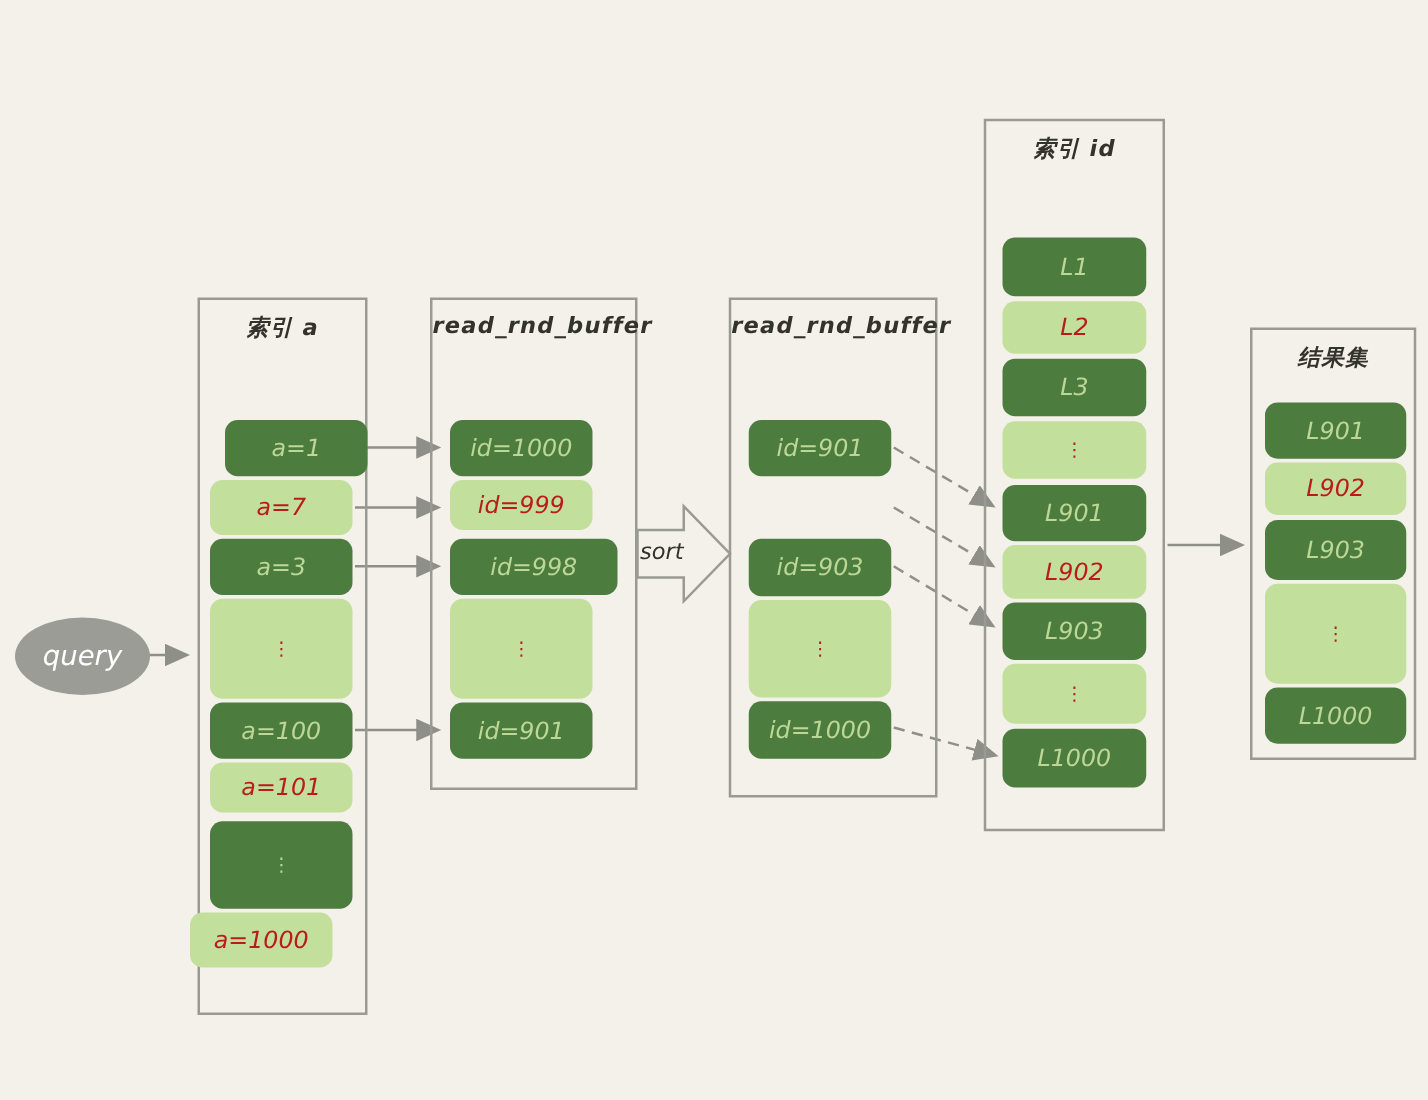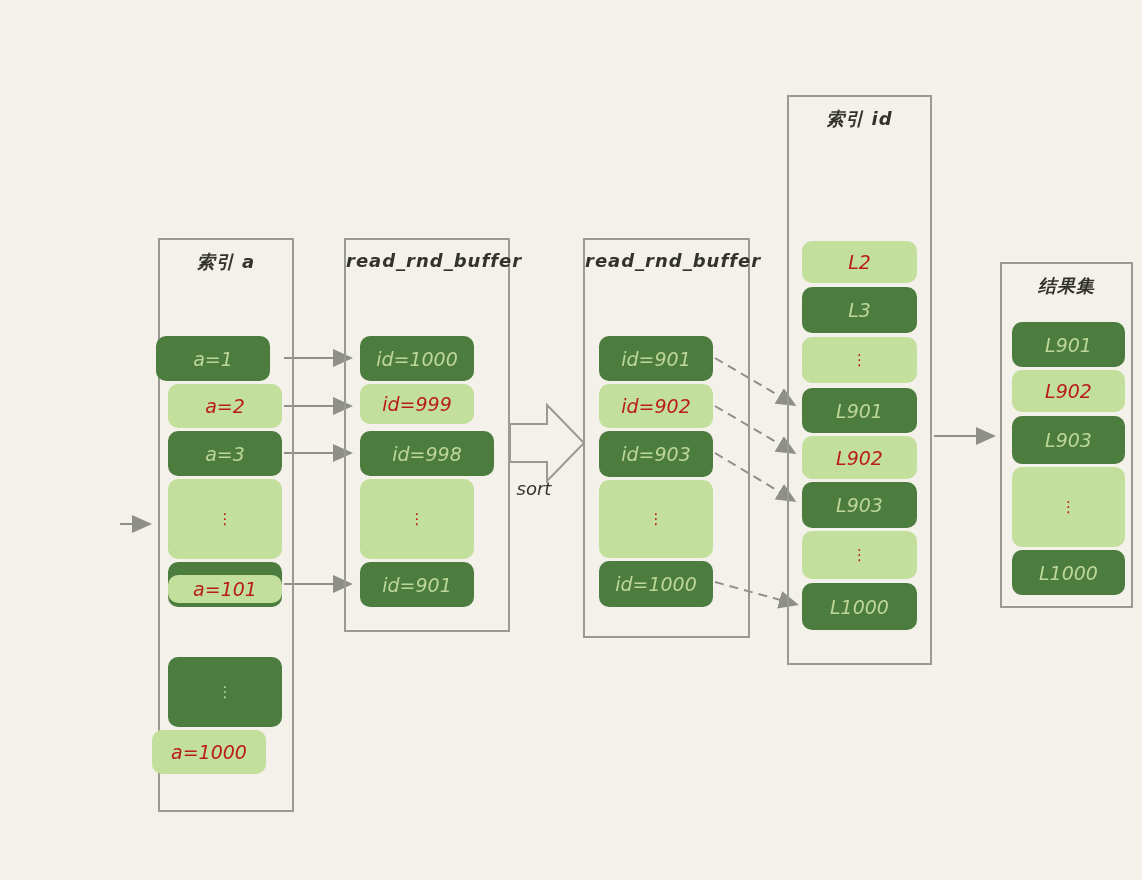--- a/index.html
+++ b/index.html
@@ -27,21 +27,21 @@
   .cell.light{background:#c3df9c;color:#b91c1c;}
   .cell.dots{font-size:15px;letter-spacing:0;line-height:1;font-style:normal;}
   .ellipse{
     position:absolute;left:12px;top:494px;width:108px;height:62px;
     background:#9c9c96;border-radius:50%;z-index:3;
     display:flex;align-items:center;justify-content:center;
     color:#ffffff;font-size:22px;font-style:italic;
   }
   .sort-label{
     position:absolute;left:512px;top:431px;width:44px;z-index:4;
-    text-align:center;color:#33332d;font-size:18px;font-style:italic;margin-top:47px;
+    text-align:left;color:#33332d;font-size:18px;font-style:italic;
   }
 </style>
 </head>
 <body>
 
 <div class="canvas">
 
   <svg class="overlay" viewBox="0 0 1142 880">
     <defs>
       <marker id="ah" orient="auto" markerWidth="11" markerHeight="9" refX="8" refY="4.5">
@@ -59,56 +59,57 @@
     <polygon points="510,424 547,424 547,405 584,443 547,481 547,462 510,462" fill="#f4f1ea" stroke="#9a9a94" stroke-width="2"></polygon>
 
     <line x1="715" y1="358" x2="793" y2="404" stroke="#8f8f89" stroke-width="2" stroke-dasharray="9 6" marker-end="url(#ah)"></line>
     <line x1="715" y1="406" x2="793" y2="452" stroke="#8f8f89" stroke-width="2" stroke-dasharray="9 6" marker-end="url(#ah)"></line>
     <line x1="715" y1="453" x2="793" y2="500" stroke="#8f8f89" stroke-width="2" stroke-dasharray="9 6" marker-end="url(#ah)"></line>
     <line x1="715" y1="582" x2="795" y2="604" stroke="#8f8f89" stroke-width="2" stroke-dasharray="9 6" marker-end="url(#ah)"></line>
 
     <line x1="934" y1="436" x2="992" y2="436" stroke="#8f8f89" stroke-width="2" marker-end="url(#ah)"></line>
   </svg>
 
+  <div class="ellipse">query</div>
 
   <div class="sort-label">sort</div>
 
   <div class="frame" style="left:158px;top:238px;width:136px;height:574px">
     <div class="frame-title">索引 a</div>
   </div>
-  <div class="cell dark" style="left:156px;top:336px;width:114px;height:45px">a=1</div>
-  <div class="cell light" style="left:168px;top:384px;width:114px;height:44px">a=2</div>
+  <div class="cell dark" style="left:180px;top:336px;width:114px;height:45px">a=1</div>
+  <div class="cell light" style="left:168px;top:384px;width:114px;height:44px">a=7</div>
   <div class="cell dark" style="left:168px;top:431px;width:114px;height:45px">a=3</div>
   <div class="cell light dots" style="left:168px;top:479px;width:114px;height:80px">⋮</div>
   <div class="cell dark" style="left:168px;top:562px;width:114px;height:45px">a=100</div>
-  <div class="cell light" style="left:168px;top:575px;width:114px;height:28px">a=101</div>
+  <div class="cell light" style="left:168px;top:610px;width:114px;height:40px">a=101</div>
   <div class="cell dark dots" style="left:168px;top:657px;width:114px;height:70px">⋮</div>
   <div class="cell light" style="left:152px;top:730px;width:114px;height:44px">a=1000</div>
 
   <div class="frame" style="left:344px;top:238px;width:166px;height:394px">
     <div class="frame-title">read_rnd_buffer</div>
   </div>
   <div class="cell dark" style="left:360px;top:336px;width:114px;height:45px">id=1000</div>
   <div class="cell light" style="left:360px;top:384px;width:114px;height:40px">id=999</div>
   <div class="cell dark" style="left:360px;top:431px;width:134px;height:45px">id=998</div>
   <div class="cell light dots" style="left:360px;top:479px;width:114px;height:80px">⋮</div>
   <div class="cell dark" style="left:360px;top:562px;width:114px;height:45px">id=901</div>
 
   <div class="frame" style="left:583px;top:238px;width:167px;height:400px">
     <div class="frame-title">read_rnd_buffer</div>
   </div>
   <div class="cell dark" style="left:599px;top:336px;width:114px;height:45px">id=901</div>
-  <div class="cell light" style="left:599px;top:384px;width:114px;height:44px">id=902</div>
   <div class="cell dark" style="left:599px;top:431px;width:114px;height:46px">id=903</div>
   <div class="cell light dots" style="left:599px;top:480px;width:114px;height:78px">⋮</div>
   <div class="cell dark" style="left:599px;top:561px;width:114px;height:46px">id=1000</div>
 
   <div class="frame" style="left:787px;top:95px;width:145px;height:570px">
     <div class="frame-title">索引 id</div>
   </div>
+  <div class="cell dark" style="left:802px;top:190px;width:115px;height:47px">L1</div>
   <div class="cell light" style="left:802px;top:241px;width:115px;height:42px">L2</div>
   <div class="cell dark" style="left:802px;top:287px;width:115px;height:46px">L3</div>
   <div class="cell light dots" style="left:802px;top:337px;width:115px;height:46px">⋮</div>
   <div class="cell dark" style="left:802px;top:388px;width:115px;height:45px">L901</div>
   <div class="cell light" style="left:802px;top:436px;width:115px;height:43px">L902</div>
   <div class="cell dark" style="left:802px;top:482px;width:115px;height:46px">L903</div>
   <div class="cell light dots" style="left:802px;top:531px;width:115px;height:48px">⋮</div>
   <div class="cell dark" style="left:802px;top:583px;width:115px;height:47px">L1000</div>
 
   <div class="frame" style="left:1000px;top:262px;width:133px;height:346px">

